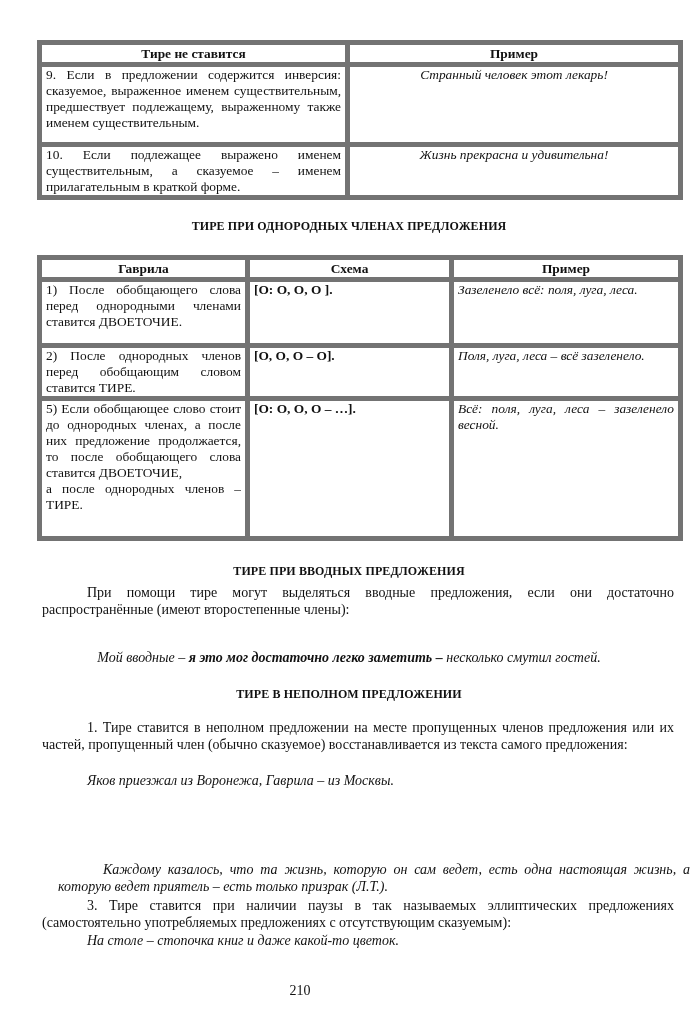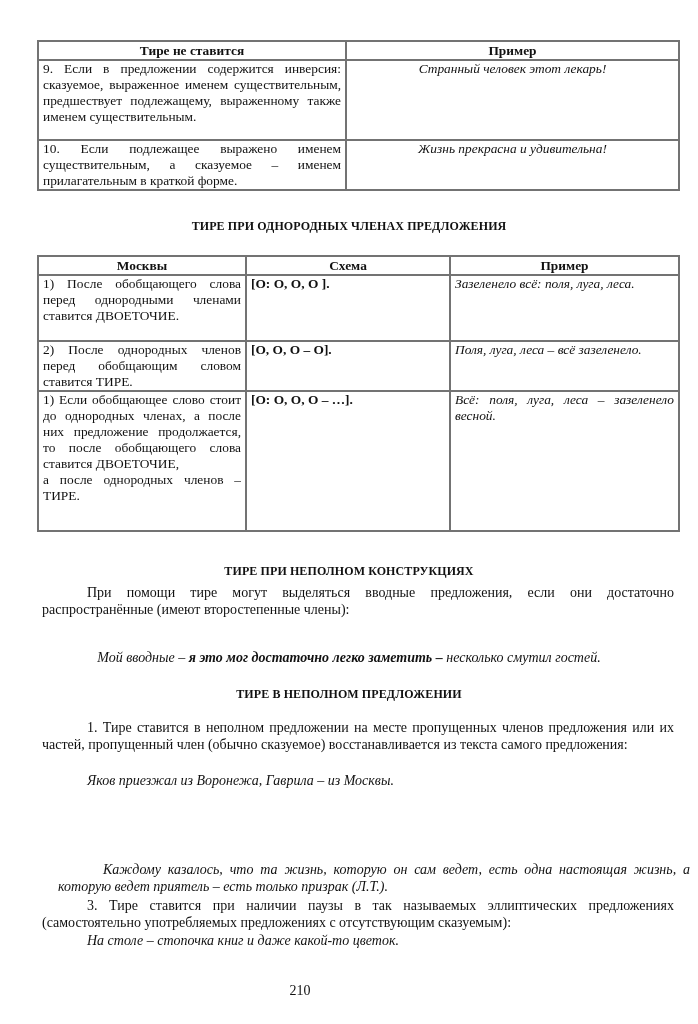--- a/index.html
+++ b/index.html
@@ -5,21 +5,21 @@
   html, body { margin: 0; padding: 0; background: #ffffff; }
   body {
     width: 698px; height: 1024px; position: relative; overflow: hidden;
     font-family: "Liberation Serif", "DejaVu Serif", serif;
     color: #111111;
   }
   .page { position: absolute; left: 0; top: 0; width: 698px; height: 1024px; }
 
   table { border-collapse: collapse; position: absolute; table-layout: fixed; }
   td, th {
-    border: 2px solid #737373;
+    border: 5px solid #737373;
     vertical-align: top;
     font-size: 13.4px;
     line-height: 16px;
     padding: 0 4px;
   }
   th { font-weight: bold; text-align: center; padding: 1px 4px 0 4px; }
   .just { text-align: justify; text-align-last: left; }
   .ital { font-style: italic; }
   .center { text-align: center; }
   .schema { font-weight: bold; }
@@ -79,46 +79,46 @@
   <div class="heading" style="top:219px;">ТИРЕ ПРИ ОДНОРОДНЫХ ЧЛЕНАХ ПРЕДЛОЖЕНИЯ</div>
 
   <table id="table2">
     <colgroup>
         <col class="c1">
         <col class="c2">
         <col class="c3">
       </colgroup>
     <tbody>
         <tr>
-      <th>Москвы</th>
+      <th>Гаврила</th>
       <th>Схема</th>
       <th>Пример</th>
     </tr>
     <tr style="height:66px;">
       <td class="just">1) После обобщающего слова перед однородными членами ставится ДВОЕТОЧИЕ.</td>
       <td class="schema">[O: O, O, O ].</td>
       <td class="ital just">Зазеленело всё: поля, луга, леса.</td>
     </tr>
     <tr style="height:50px;margin-top:48px;">
       <td class="just">2) После однородных членов перед обобщающим словом ставится ТИРЕ.</td>
       <td class="schema">[O, O, O – O].</td>
       <td class="ital just">Поля, луга, леса – всё зазеленело.</td>
     </tr>
     <tr style="height:140px;">
       <td class="just">
-        <div>1) Если обобщающее слово стоит до однородных членах, а после них предложение продолжается, то после обобщающего слова ставится ДВОЕТОЧИЕ,</div>
+        <div>5) Если обобщающее слово стоит до однородных членах, а после них предложение продолжается, то после обобщающего слова ставится ДВОЕТОЧИЕ,</div>
         <div>а после однородных членов – ТИРЕ.</div>
       </td>
       <td class="schema">[O: O, O, O – …].</td>
       <td class="ital just">Всё: поля, луга, леса – зазеленело весной.</td>
     </tr>
   </tbody>
     </table>
 
-  <div class="heading" style="top:564px;">ТИРЕ ПРИ НЕПОЛНОМ КОНСТРУКЦИЯХ</div>
+  <div class="heading" style="top:564px;">ТИРЕ ПРИ ВВОДНЫХ ПРЕДЛОЖЕНИЯ</div>
   <p class="para indent" style="top:584px; margin:0;">При помощи тире могут выделяться вводные предложения, если они достаточно распространённые (имеют второстепенные члены):</p>
   <div class="example-line" style="top:649px; left:0; width:698px; text-align:center;">
     <span>Мой вводные – </span><b>я это мог достаточно легко заметить –</b><span> несколько смутил гостей.</span>
   </div>
 
   <div class="heading" style="top:687px;">ТИРЕ В НЕПОЛНОМ ПРЕДЛОЖЕНИИ</div>
 
   <p class="para indent" style="top:719px; margin:0;">1. Тире ставится в неполном предложении на месте пропущенных членов предложения или их частей, пропущенный член (обычно сказуемое) восстанавливается из текста самого предложения:</p>
   <div class="example-line" style="top:772px; left:87px;">Яков приезжал из Воронежа, Гаврила – из Москвы.</div>
 

